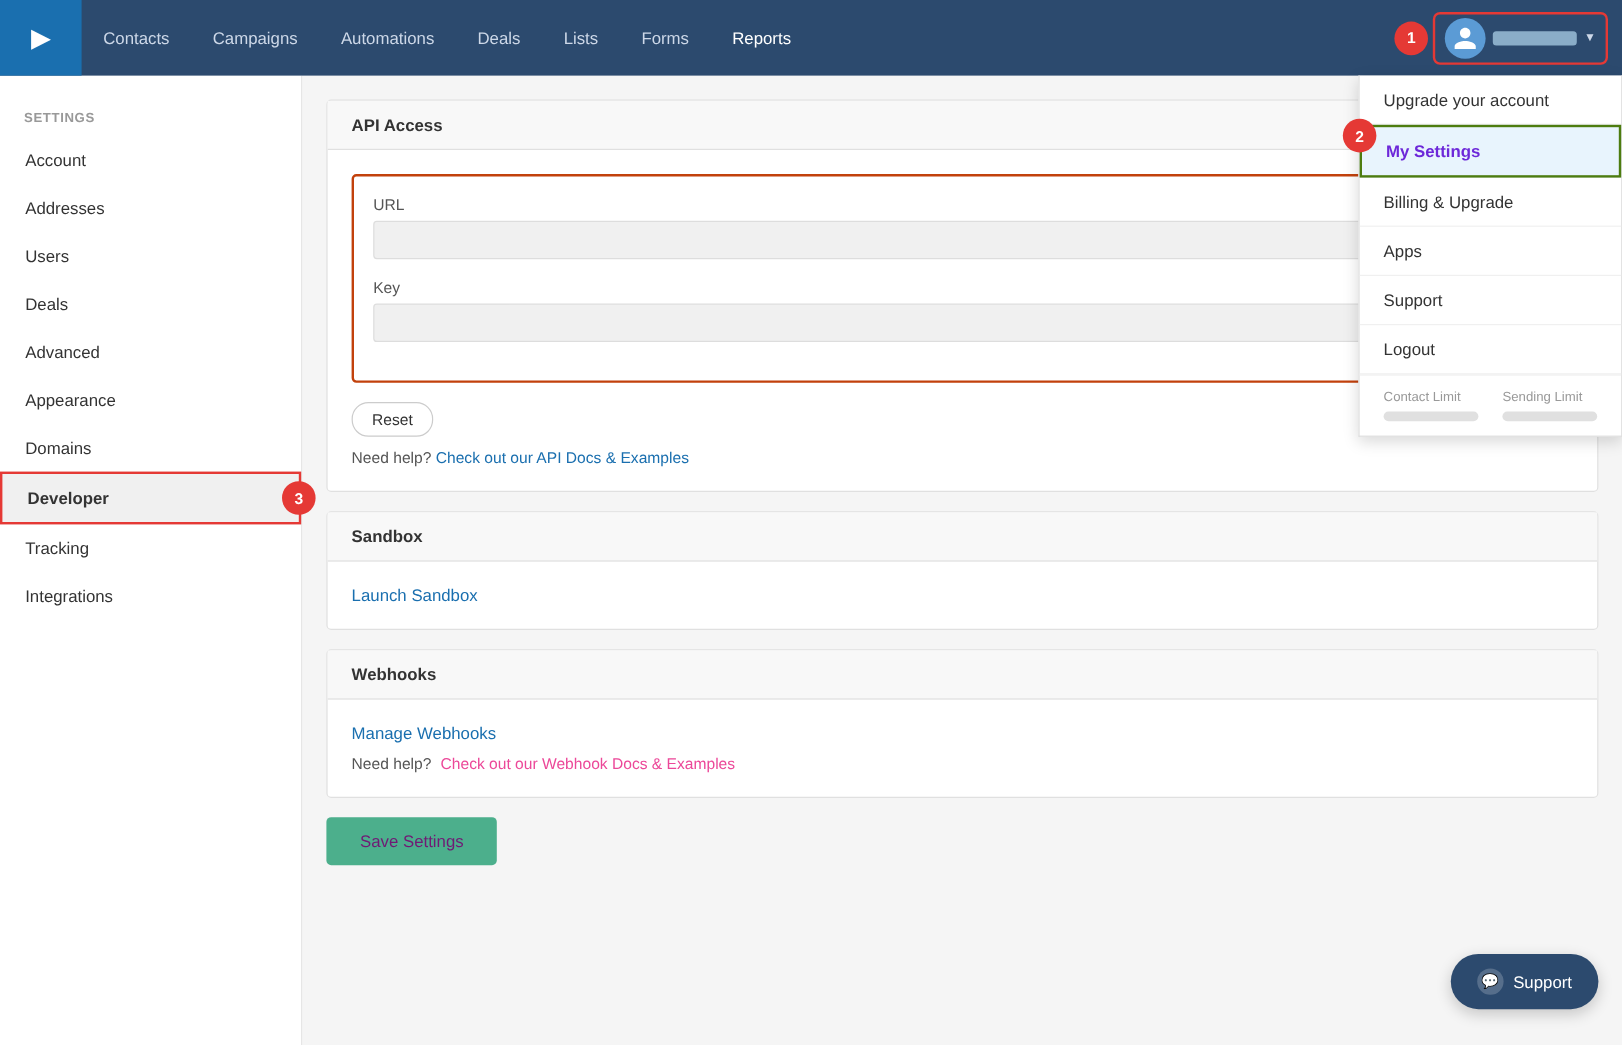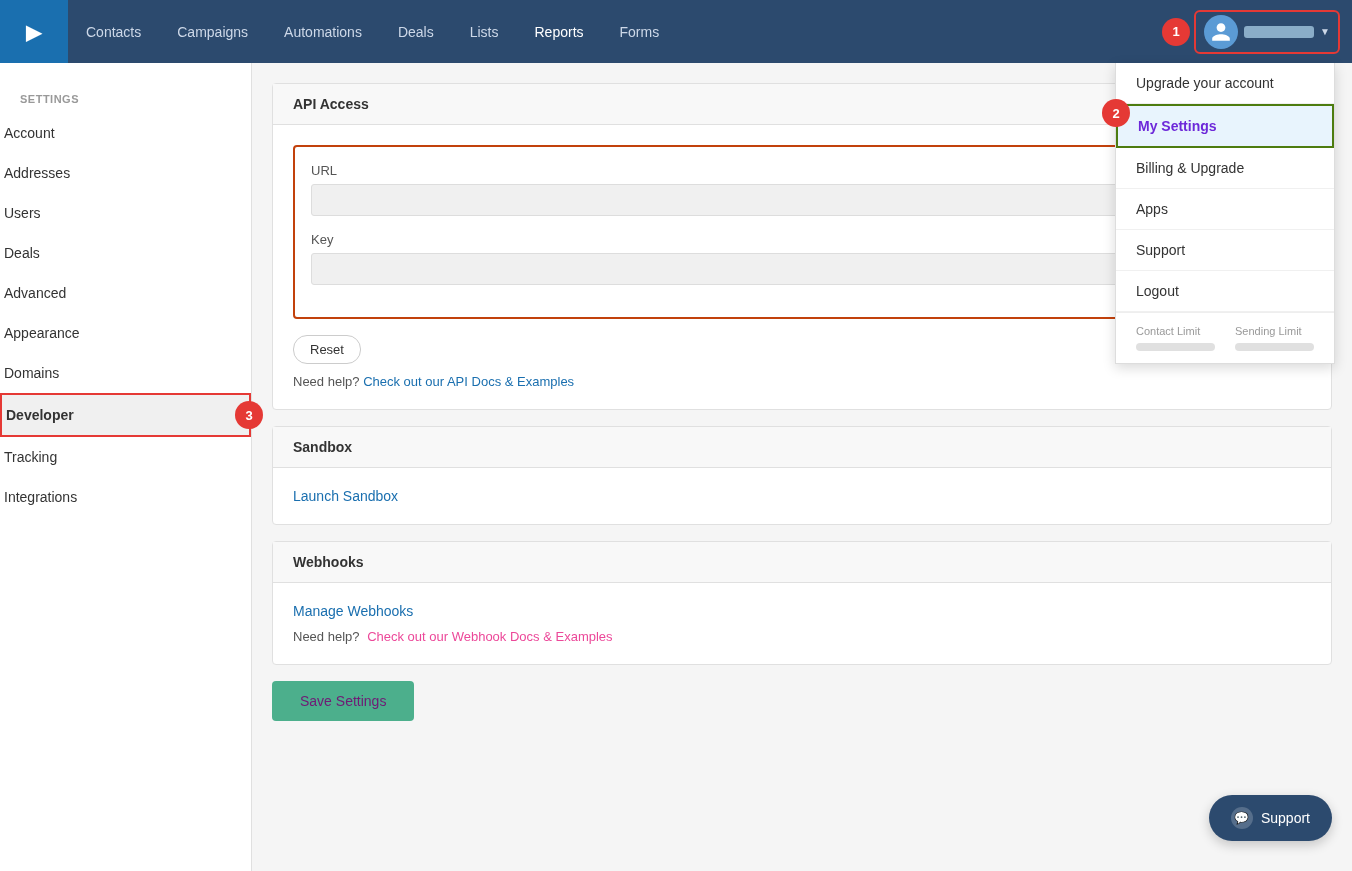--- a/index.html
+++ b/index.html
@@ -72,21 +72,21 @@
       height: 12px;
       background: #8aadc8;
       border-radius: 3px;
     }
     .chevron-down { color: #cdd8e8; font-size: 10px; }
 
     
     .dropdown-menu {
       position: absolute;
       top: 63px;
-      right: 17px;
+      right: 0;
       background: white;
       border: 1px solid #ddd;
       border-top: none;
       width: 220px;
       box-shadow: 0 4px 12px rgba(0,0,0,0.15);
       z-index: 200;
     }
     .dropdown-item {
       padding: 12px 20px;
       cursor: pointer;
@@ -130,21 +130,21 @@
     }
     .settings-label {
       padding: 10px 20px 8px;
       font-size: 11px;
       color: #999;
       font-weight: 600;
       letter-spacing: 0.5px;
       text-transform: uppercase;
     }
     .sidebar-item {
-      padding: 12px 4px;
+      padding: 12px 21px;
       cursor: pointer;
       color: #333;
       font-size: 14px;
       border-radius: 0;
     }
     .sidebar-item.active {
       background: #f0f0f0;
       font-weight: 600;
       border: 2px solid #e53935;
       position: relative;
@@ -284,22 +284,22 @@
 <nav class="top-nav">
   <div class="nav-logo">
     <span>▶</span>
   </div>
   <div class="nav-items">
     <div class="nav-item">Contacts</div>
     <div class="nav-item">Campaigns</div>
     <div class="nav-item">Automations</div>
     <div class="nav-item">Deals</div>
     <div class="nav-item">Lists</div>
+    <div class="nav-item">Forms</div>
     <div class="nav-item active">Reports</div>
-    <div class="nav-item">Forms</div>
   </div>
   <div class="nav-right">
 
     <div class="badge-annotation" style="position:relative; margin-right:4px;">1</div>
     <div class="user-menu-trigger">
       <div class="user-avatar">
         <svg width="22" height="22" viewBox="0 0 24 24" fill="white">
           <path d="M12 12c2.7 0 4.8-2.1 4.8-4.8S14.7 2.4 12 2.4 7.2 4.5 7.2 7.2 9.3 12 12 12zm0 2.4c-3.2 0-9.6 1.6-9.6 4.8v2.4h19.2v-2.4c0-3.2-6.4-4.8-9.6-4.8z"></path>
         </svg>
       </div>

